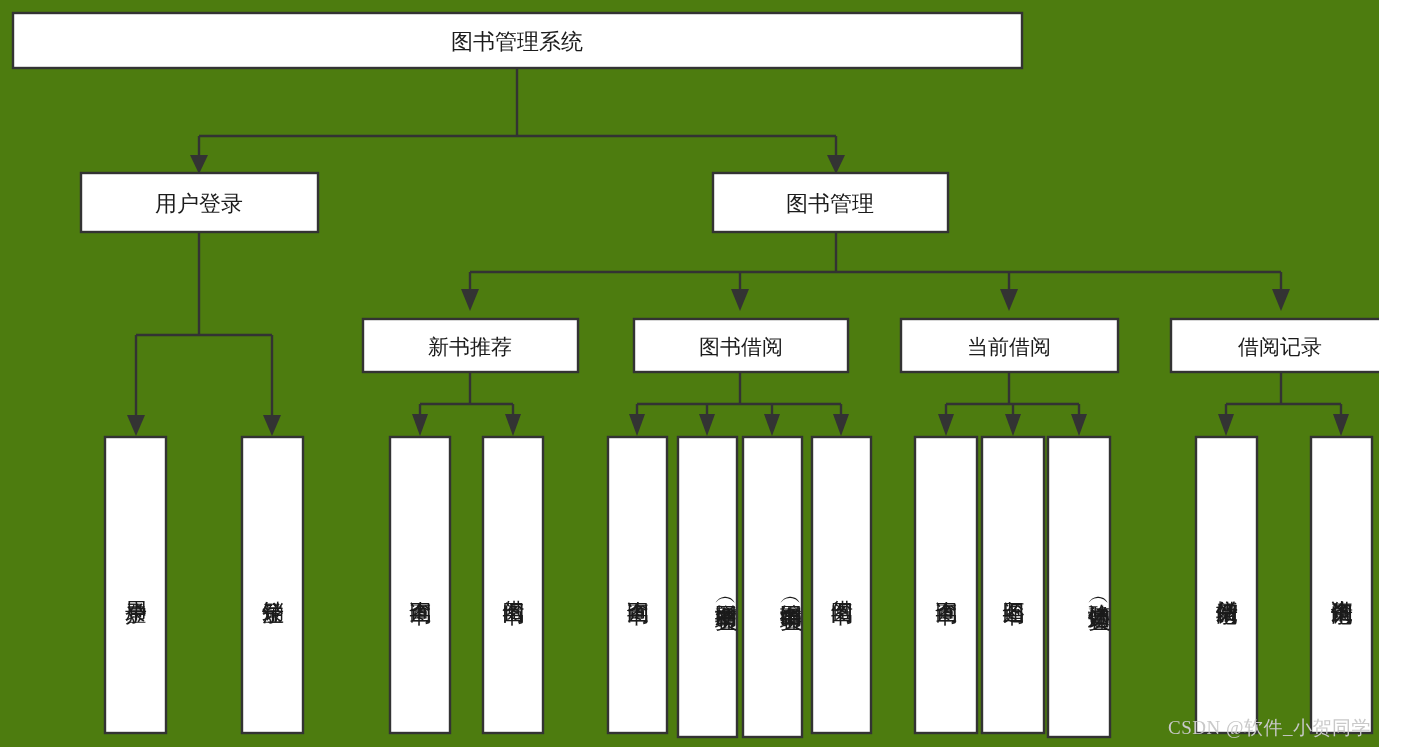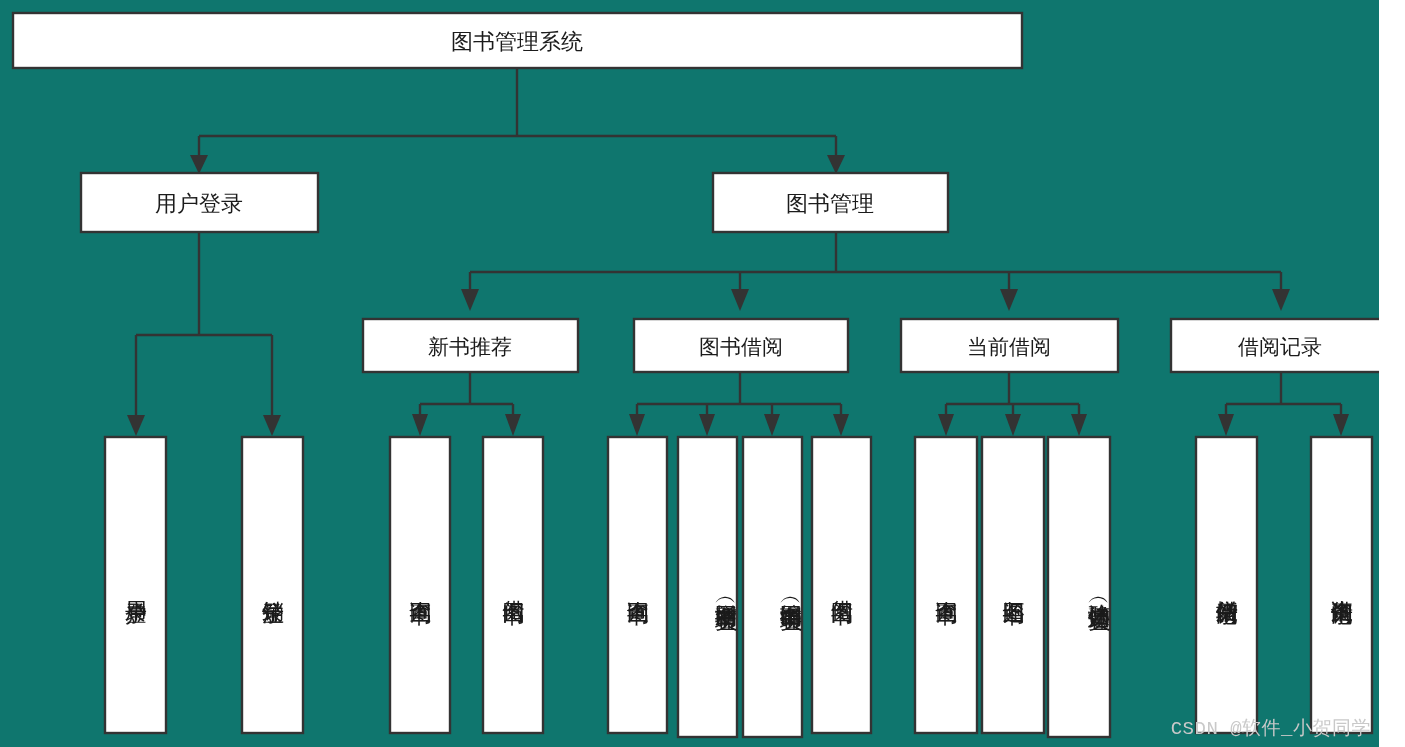--- a/index.html
+++ b/index.html
@@ -7,21 +7,21 @@
     padding: 0;
     background: #ffffff;
   }
   body {
     font-family: "Liberation Sans", "DejaVu Sans", sans-serif;
   }
   #diagram-root {
     position: relative;
     width: 1379px;
     height: 747px;
-    background: #0f766e;
+    background: #4d7c0f;
     overflow: hidden;
   }
   svg.flow {
     position: absolute;
     left: 0;
     top: 0;
     width: 1405px;
     height: 747px;
   }
   .nodebox {
@@ -62,21 +62,21 @@
     color: #1b1b1b;
     letter-spacing: 1px;
     white-space: nowrap;
     pointer-events: none;
     user-select: none;
   }
   .watermark {
     position: absolute;
     right: 8px;
     bottom: 6px;
-    font-family: Liberation Mono, monospace;
+    font-family: Liberation Serif, serif;
     font-size: 19px;
     color: #c9c9c9;
     white-space: nowrap;
     letter-spacing: 0.5px;
   }
 </style>
 </head>
 <body>
 
 <div id="diagram-root">

